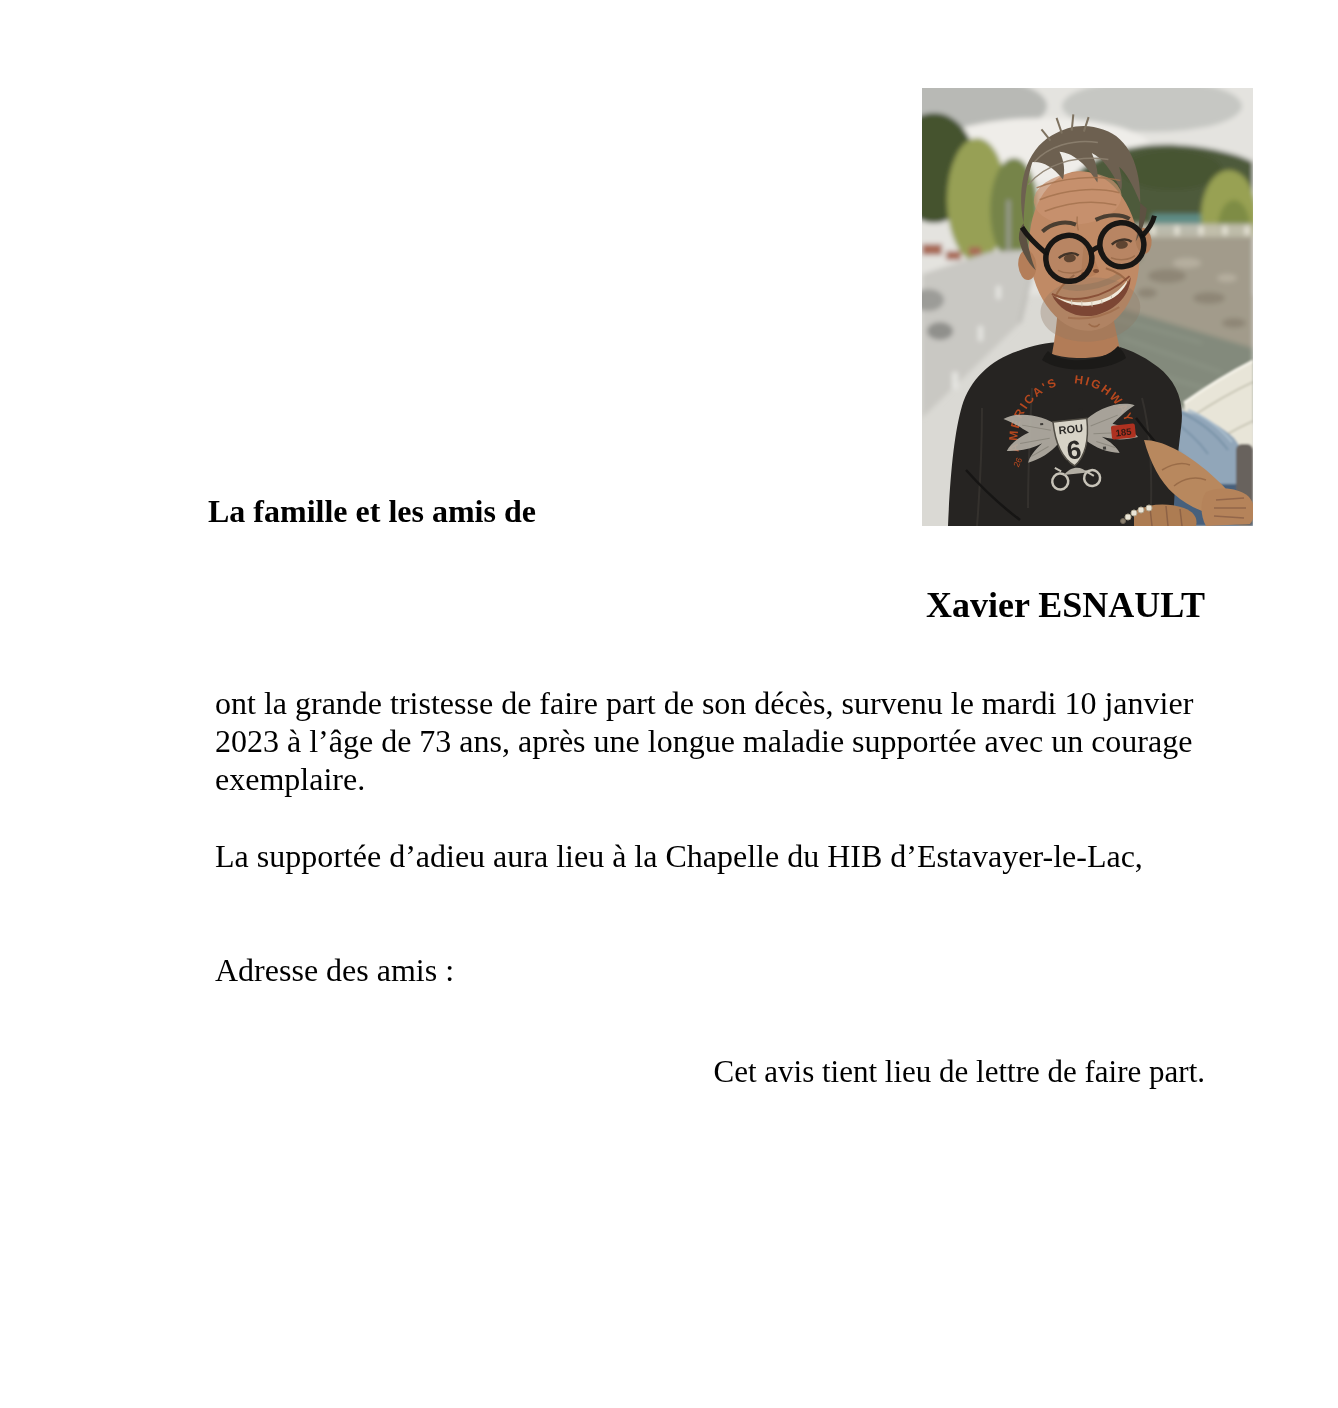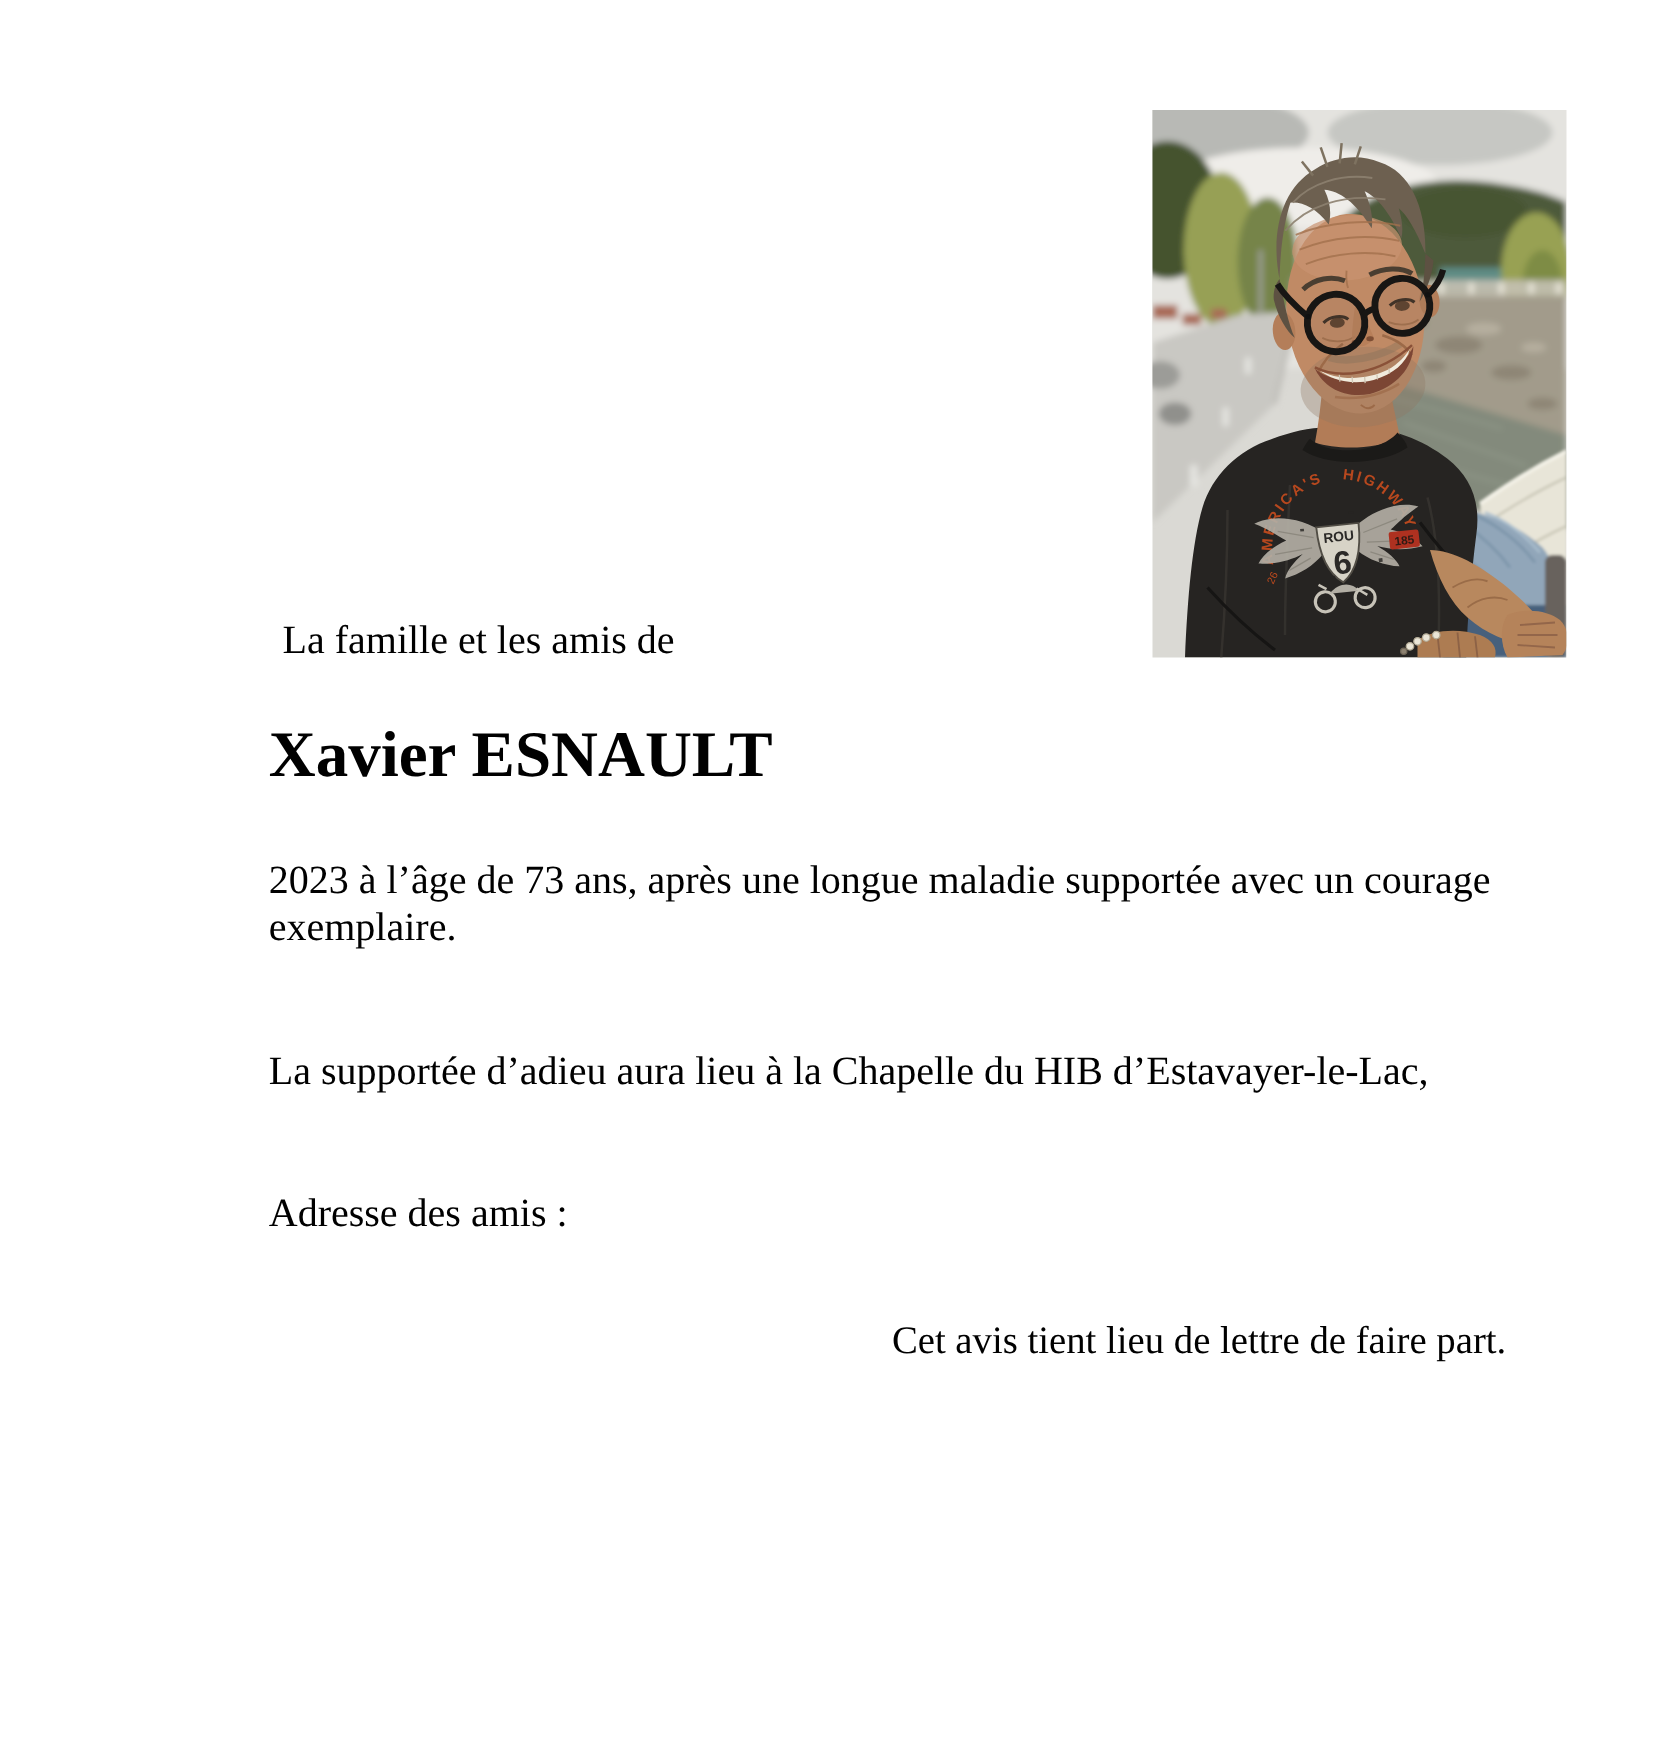--- a/index.html
+++ b/index.html
@@ -17,34 +17,35 @@
     left: 922px;
     top: 88px;
     width: 331px;
     height: 438px;
     margin: 0;
     padding: 0;
   }
   .photo svg { display: block; width: 100%; height: 100%; }
   .intro {
     position: absolute;
-    left: 226px;
+    left: 208px;
     top: 492px;
     font-size: 32px;
     line-height: 38px;
     white-space: nowrap;
+    font-weight: bold;
   }
   .name {
     position: absolute;
     left: 215px;
     top: 577px;
     width: 990px;
     margin: 0;
-    text-align: left;
-    font-size: 52px;
+    text-align: right;
+    font-size: 36px;
     line-height: 56px;
     font-weight: bold;
     white-space: nowrap;
   }
   .para {
     position: absolute;
     left: 215px;
     font-size: 32px;
     line-height: 38px;
   }
@@ -307,20 +308,21 @@
         </g>
       </g>
     </svg>
   </figure>
 
   <div class="intro">La famille et les amis de</div>
 
   <h1 class="name">Xavier ESNAULT</h1>
 
   <div class="para p1">
+    <div class="line">ont la grande tristesse de faire part de son décès, survenu le mardi 10 janvier</div>
     <div class="line">2023 à l’âge de 73 ans, après une longue maladie supportée avec un courage</div>
     <div class="line">exemplaire.</div>
   </div>
 
   <div class="para p2">
     <div class="line">La supportée d’adieu aura lieu à la Chapelle du HIB d’Estavayer-le-Lac,</div>
   </div>
 
   <div class="para p3">
     <div class="line">Adresse des amis :</div>

